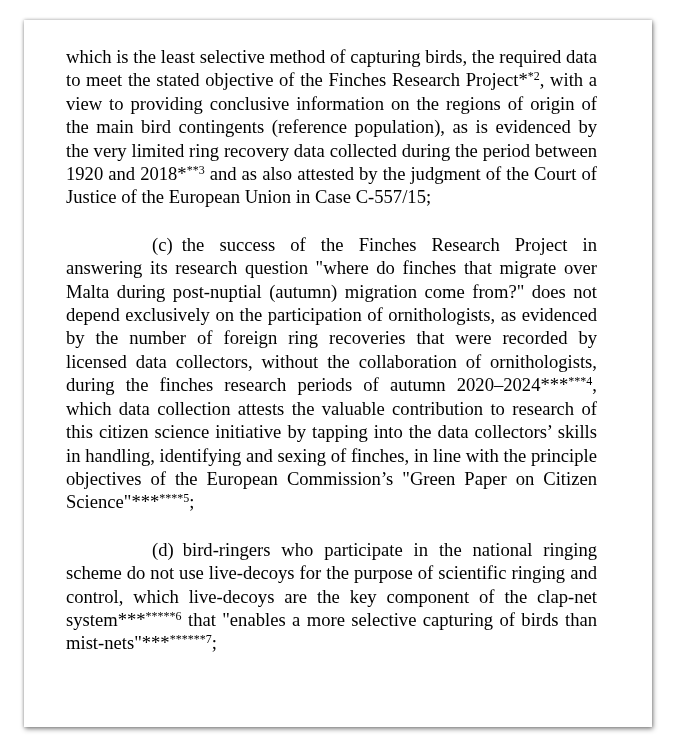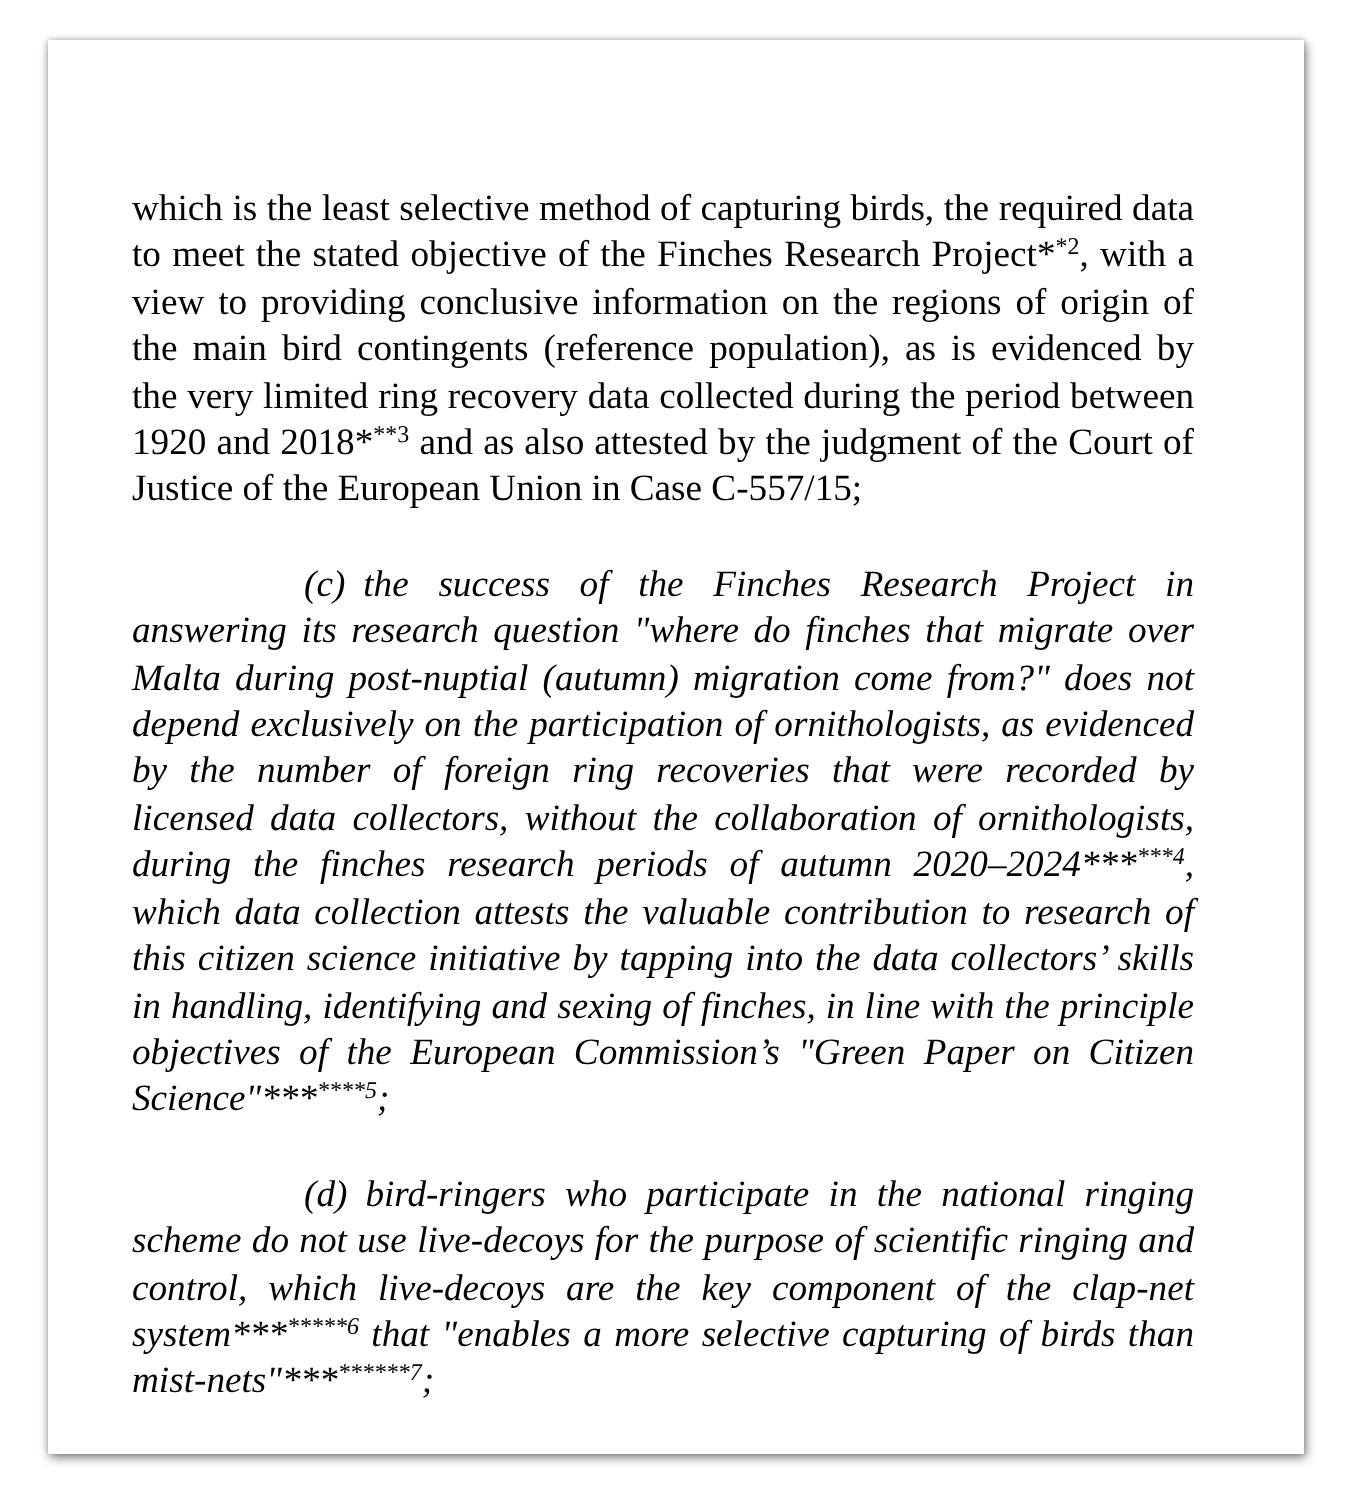--- a/index.html
+++ b/index.html
@@ -22,29 +22,27 @@
     .content {
       position: absolute;
       left: 42px;
       top: 25px;
       width: 531px;
       font-family: "Liberation Serif", serif;
       font-size: 18.6px;
       line-height: 23.4px;
       color: #000000;
       text-align: justify;
-      margin-top: 48px;
     }
     .para {
       margin: 0 0 24px 0;
       text-align: justify;
     }
     .indent {
       text-indent: 43px;
-      font-style: italic;
     }
     .label {
       display: inline-block;
       margin-right: 9px;
     }
     sup {
       font-size: 12px;
       line-height: 0;
       vertical-align: 6px;
     }

